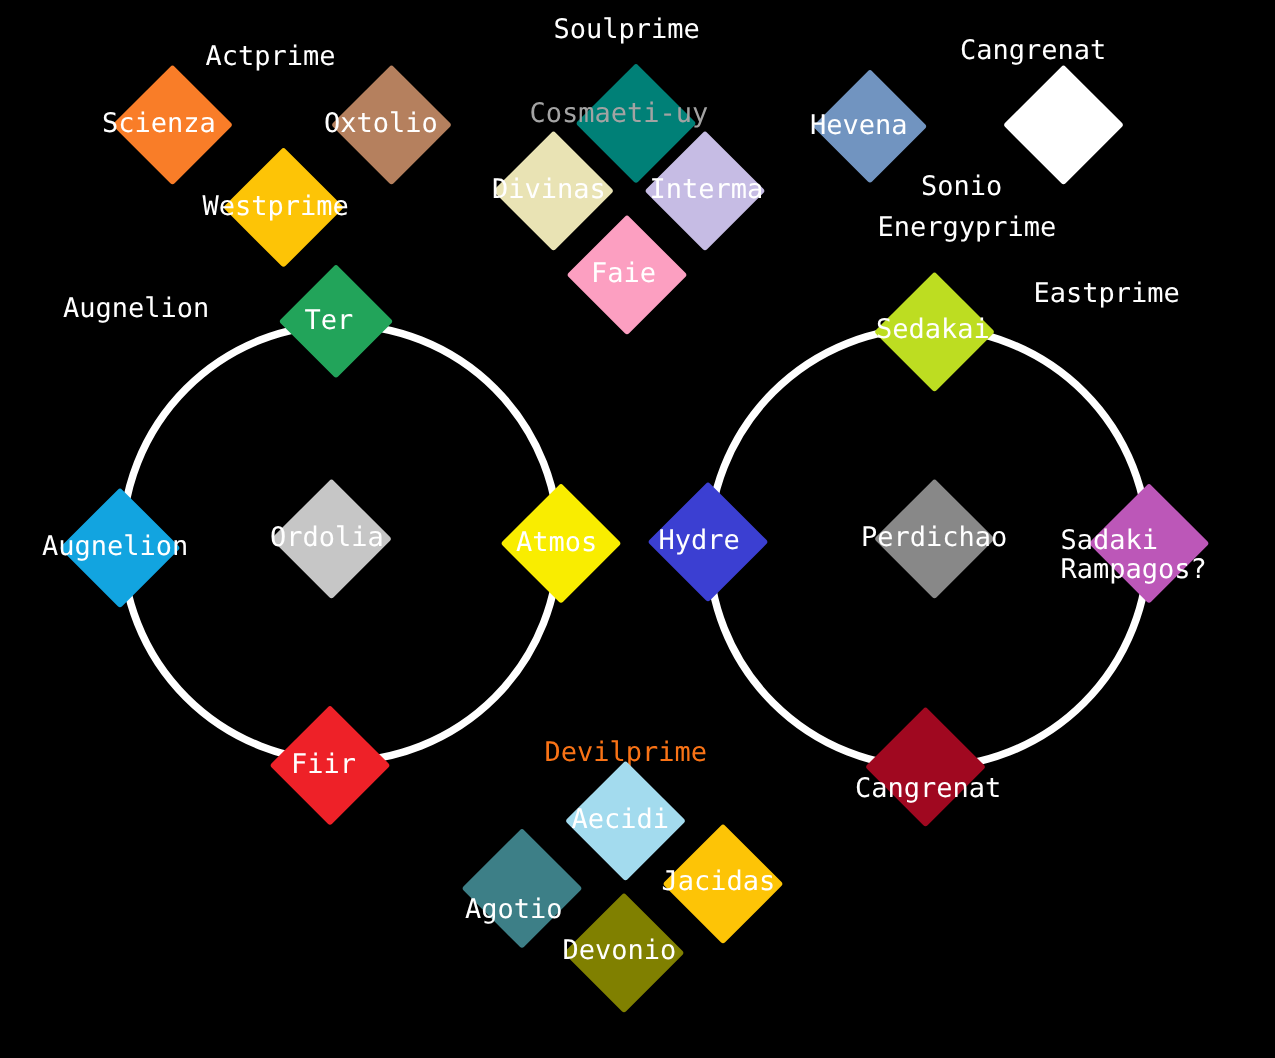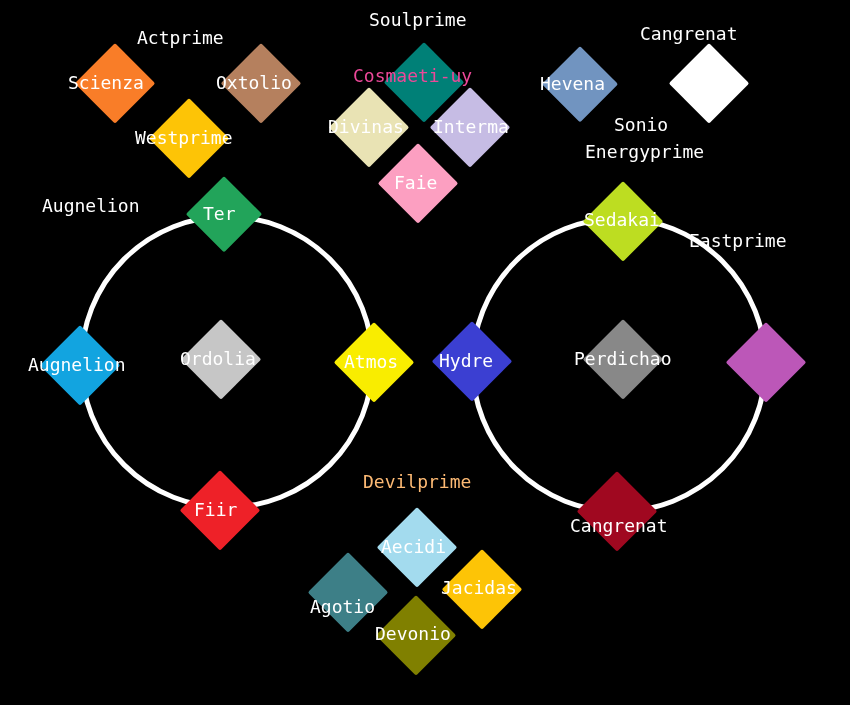--- a/index.html
+++ b/index.html
@@ -44,22 +44,22 @@
 
 <div id="stage" style="width: 850px; height: 705px; background: rgb(0, 0, 0);">
     <div class="ring" style="left: 79px; top: 214px; width: 296px; height: 296px; border-color: rgb(255, 255, 255); border-width: 5px;"></div>
     <div class="ring" style="left: 470px; top: 216px; width: 298px; height: 298px; border-color: rgb(255, 255, 255); border-width: 5px;"></div>
     <div class="free" style="left: 137px; top: 28px; color: rgb(255, 255, 255);">Actprime</div>
     <div class="free" style="left: 369px; top: 10px; color: rgb(255, 255, 255);">Soulprime</div>
     <div class="free" style="left: 640px; top: 24px; color: rgb(255, 255, 255);">Cangrenat</div>
     <div class="free" style="left: 614px; top: 115px; color: rgb(255, 255, 255);">Sonio</div>
     <div class="free" style="left: 585px; top: 142px; color: rgb(255, 255, 255);">Energyprime</div>
     <div class="free" style="left: 42px; top: 196px; color: rgb(255, 255, 255);">Augnelion</div>
-    <div class="free" style="left: 689px; top: 186px; color: rgb(255, 255, 255); margin-top: 45px;">Eastprime</div>
-    <div class="free" style="left: 363px; top: 472px; color: #fdba74;">Devilprime</div>
+    <div class="free" style="left: 689px; top: 186px; color: rgb(255, 255, 255);">Eastprime</div>
+    <div class="free" style="left: 363px; top: 492px; color: #f97316;">Devilprime</div>
     <div class="node" style="left: 115px; top: 83px;">
       <div class="gem" style="width: 56.5685px; height: 56.5685px; background: rgb(249, 125, 40);"></div>
     </div>
     <div class="node" style="left: 261px; top: 83px;">
       <div class="gem" style="width: 56.5685px; height: 56.5685px; background: rgb(181, 128, 94);"></div>
     </div>
     <div class="node" style="left: 189px; top: 138px;">
       <div class="gem" style="width: 56.5685px; height: 56.5685px; background: rgb(253, 196, 6);"></div>
     </div>
     <div class="node" style="left: 224px; top: 214px;">
@@ -119,30 +119,32 @@
     <div class="node" style="left: 482px; top: 589px;">
       <div class="gem" style="width: 56.5685px; height: 56.5685px; background: rgb(253, 196, 6);"></div>
     </div>
     <div class="node" style="left: 416px; top: 635px;">
       <div class="gem" style="width: 56.5685px; height: 56.5685px; background: rgb(128, 128, 0);"></div>
     </div>
     <div class="free lbl" style="left: 68px; top: 73px; color: rgb(255, 255, 255);">Scienza</div>
     <div class="free lbl" style="left: 216px; top: 73px; color: rgb(255, 255, 255);">Oxtolio</div>
     <div class="free lbl" style="left: 135px; top: 128px; color: rgb(255, 255, 255);">Westprime</div>
     <div class="free lbl" style="left: 203px; top: 204px; color: rgb(255, 255, 255);">Ter</div>
-    <div class="free lbl" style="left: 353px; top: 66px; color: #ec4899;">Cosmaeti-uy</div>
+    <div class="free lbl" style="left: 353px; top: 66px; color: #a3a3a3;">Cosmaeti-uy</div>
     <div class="free lbl" style="left: 328px; top: 117px; color: rgb(255, 255, 255); text-align: center;">Divinas</div>
     <div class="free lbl" style="left: 433px; top: 117px; color: rgb(255, 255, 255);">Interma</div>
     <div class="free lbl" style="left: 394px; top: 173px; color: rgb(255, 255, 255);">Faie</div>
     <div class="free lbl" style="left: 540px; top: 74px; color: rgb(255, 255, 255);">Hevena</div>
     <div class="free lbl" style="left: 584px; top: 210px; color: rgb(255, 255, 255);">Sedakai</div>
     <div class="free lbl" style="left: 28px; top: 355px; color: rgb(255, 255, 255);">Augnelion</div>
     <div class="free lbl" style="left: 180px; top: 349px; color: rgb(255, 255, 255);">Ordolia</div>
     <div class="free lbl" style="left: 344px; top: 352px; color: rgb(255, 255, 255);">Atmos</div>
     <div class="free lbl" style="left: 194px; top: 500px; color: rgb(255, 255, 255);">Fiir</div>
     <div class="free lbl" style="left: 439px; top: 351px; color: rgb(255, 255, 255);">Hydre</div>
     <div class="free lbl" style="left: 574px; top: 349px; color: rgb(255, 255, 255);">Perdichao</div>
+    <div class="free lbl" style="left: 707px; top: 351px; color: rgb(255, 255, 255);">Sadaki
+Rampagos?</div>
     <div class="free lbl" style="left: 570px; top: 516px; color: rgb(255, 255, 255);">Cangrenat</div>
     <div class="free lbl" style="left: 381px; top: 537px; color: rgb(255, 255, 255);">Aecidi</div>
     <div class="free lbl" style="left: 310px; top: 581px; color: rgb(255, 255, 255); margin-top: 16px;">Agotio</div>
     <div class="free lbl" style="left: 441px; top: 578px; color: rgb(255, 255, 255);">Jacidas</div>
     <div class="free lbl" style="left: 375px; top: 624px; color: rgb(255, 255, 255);">Devonio</div>
   </div>
 
 </body></html>

